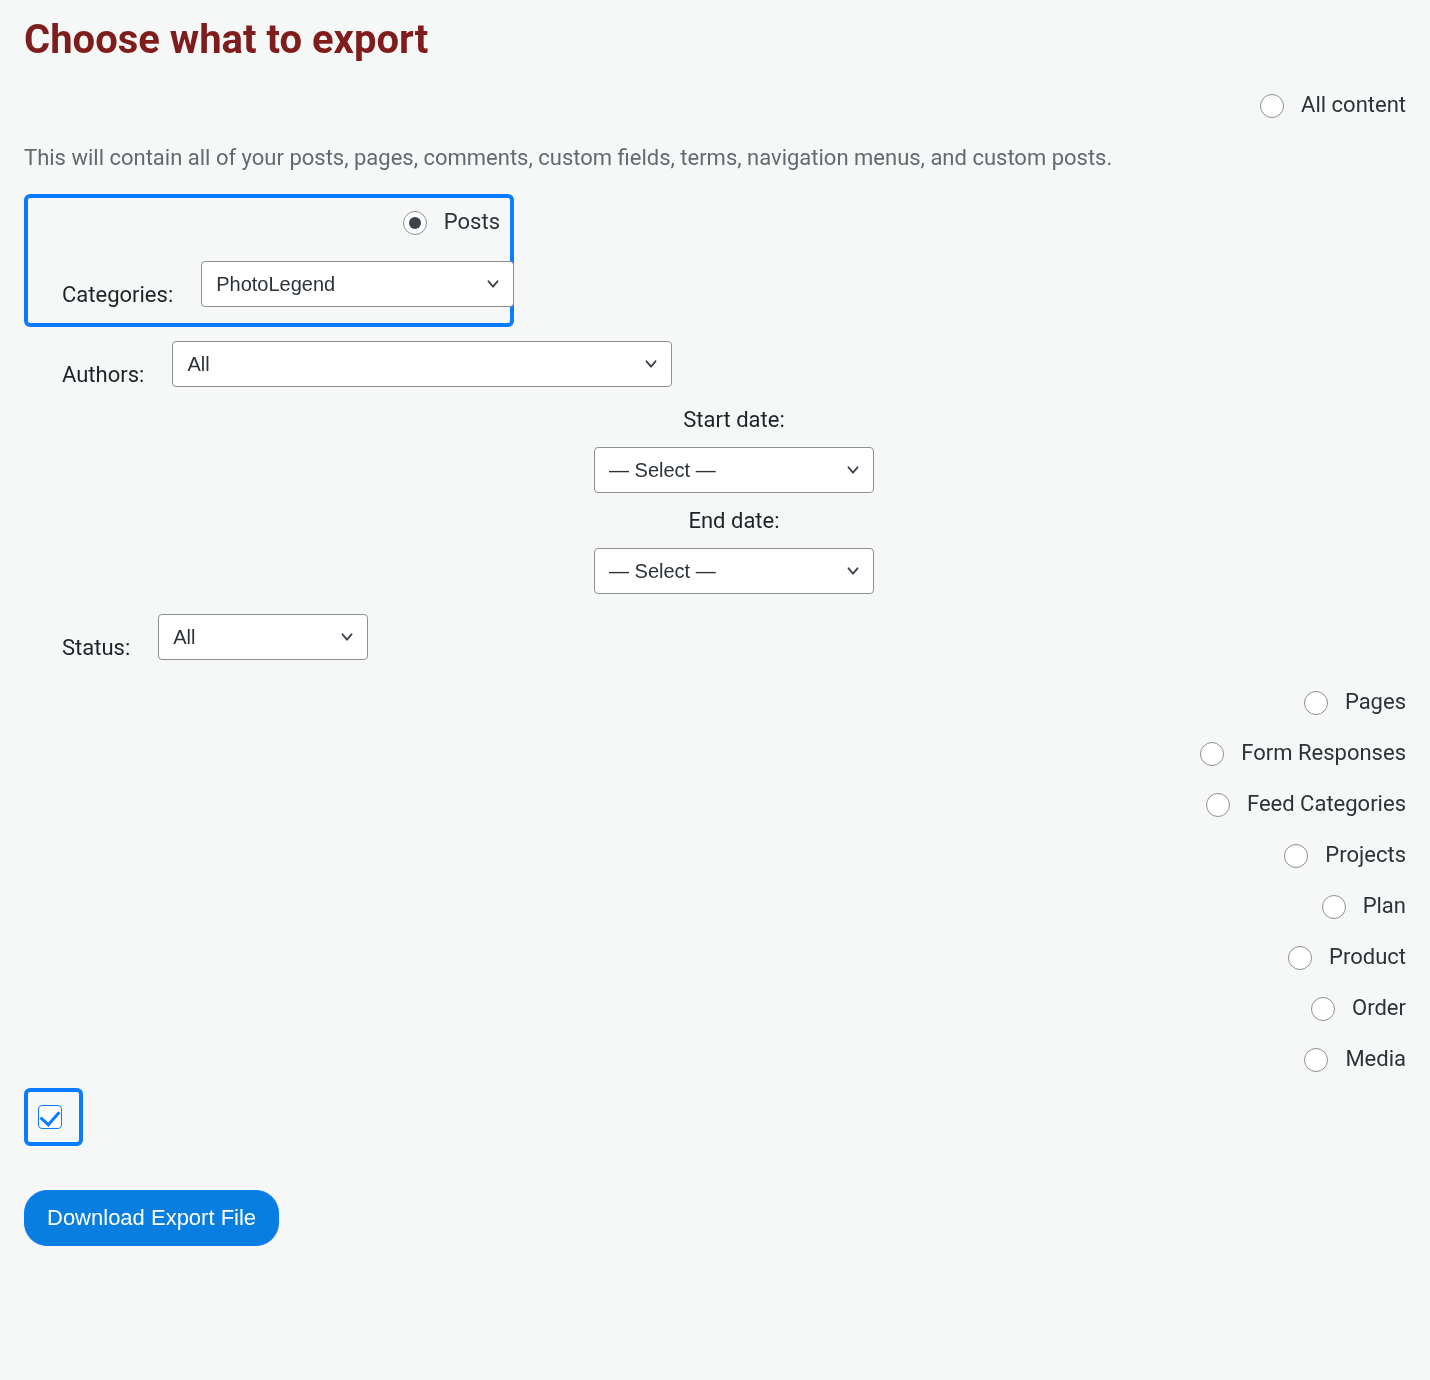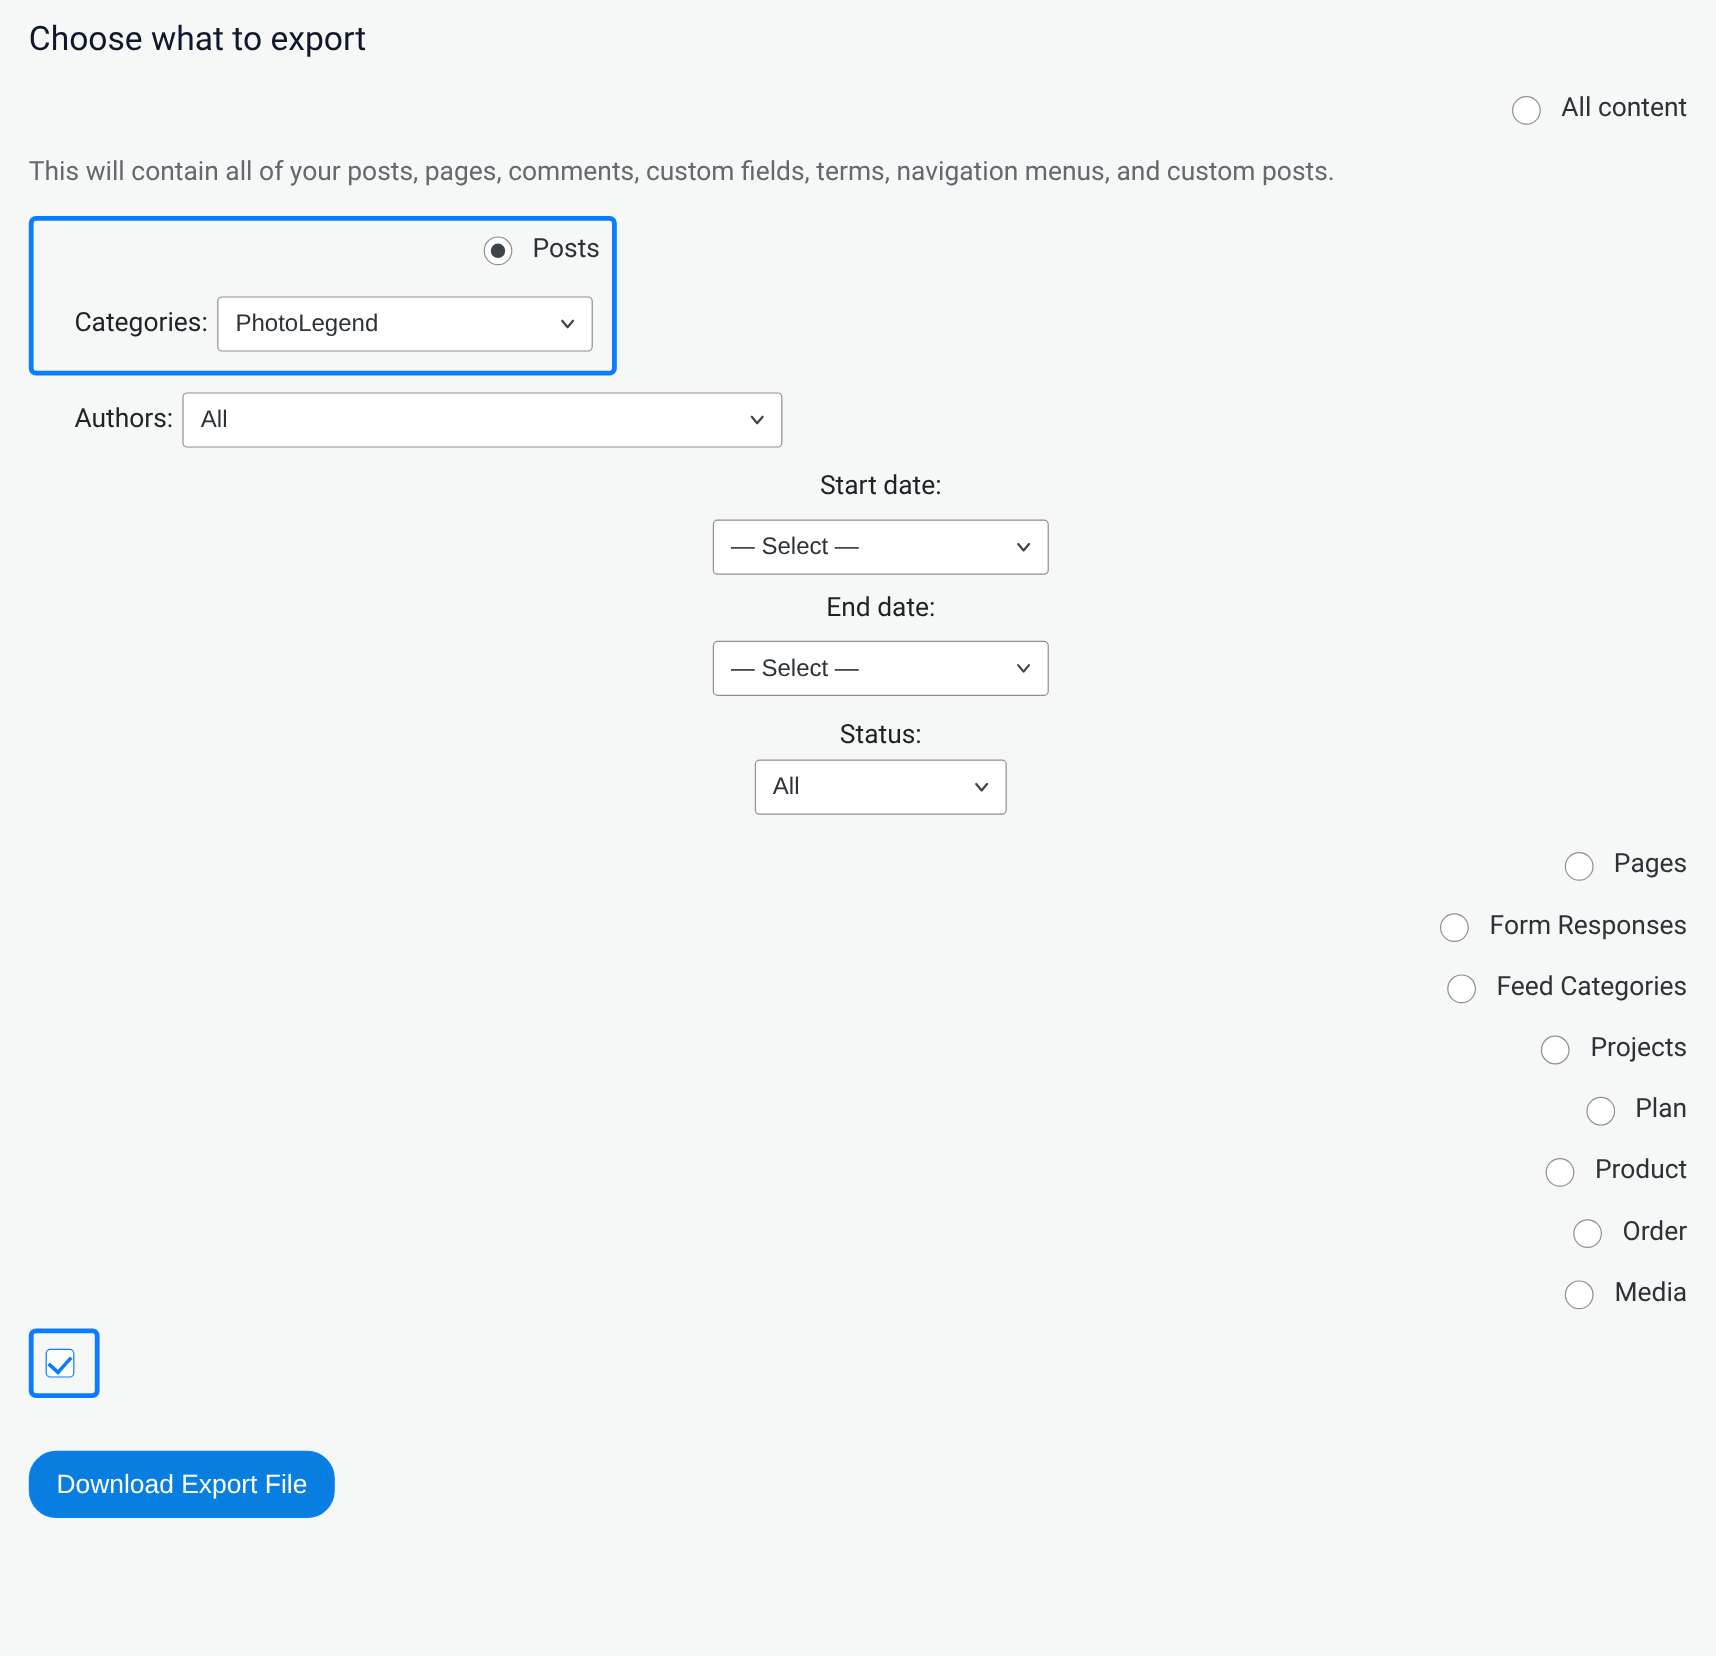--- a/index.html
+++ b/index.html
@@ -8,24 +8,24 @@
     padding: 0;
     background: #f6f7f7;
     font-family: -apple-system, BlinkMacSystemFont, "Segoe UI", Roboto, sans-serif;
     color: #1d2327;
   }
   .container {
     padding: 16px 24px 40px 24px;
     width: 1430px;
   }
   h2.section-title {
-    font-size: 28px;
-    font-weight: 400;
+    font-size: 40px;
+    font-weight: 700;
     margin: 0 0 28px 0;
-    color: #0f172a;
+    color: #7f1d1d;
   }
   .radio-row {
     display: flex;
     align-items: center;
     gap: 14px;
     margin: 0 0 24px 0;
     justify-content: flex-end;
   }
   .radio-row:last-of-type { margin-bottom: 18px; }
   input[type="radio"] {
@@ -69,22 +69,22 @@
     width: 490px;
   }
   .checkbox-group {
     display: inline-flex;
     align-items: center;
     gap: 14px;
     padding: 10px 14px 10px 6px;
   }
   .filter-row {
     display: flex;
-    align-items: center;
-    gap: 8px;
+    align-items: flex-end;
+    gap: 28px;
     margin: 0 0 20px 38px;
   }
   .filter-label {
     font-size: 22px;
     color: #1d2327;
   }
   select {
     font-size: 20px;
     color: #2c3338;
     background: #fff;
@@ -288,21 +288,21 @@
       </select>
       <span class="chevron">
         <svg width="18" height="18" viewBox="0 0 20 20" fill="none">
             <path d="M5 7l5 6 5-6" stroke="#3c434a" stroke-width="2" stroke-linecap="round" stroke-linejoin="round"></path>
           </svg>
       </span>
     </span>
   </div>
 
   
-  <div class="filter-row" style="margin-bottom:28px;flex-direction:column;">
+  <div class="filter-row" style="margin-bottom:28px;">
     <span class="filter-label">Status:</span>
     <span class="select-wrap">
       <select class="sel-status">
         <option>All</option>
       </select>
       <span class="chevron">
         <svg width="18" height="18" viewBox="0 0 20 20" fill="none">
             <path d="M5 7l5 6 5-6" stroke="#3c434a" stroke-width="2" stroke-linecap="round" stroke-linejoin="round"></path>
           </svg>
       </span>

